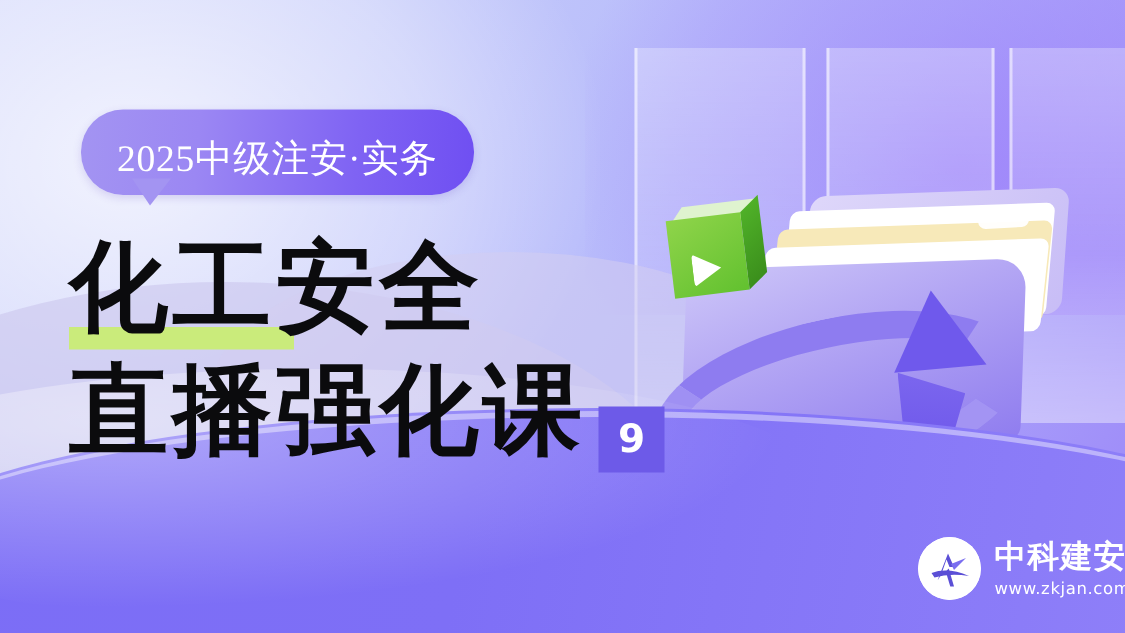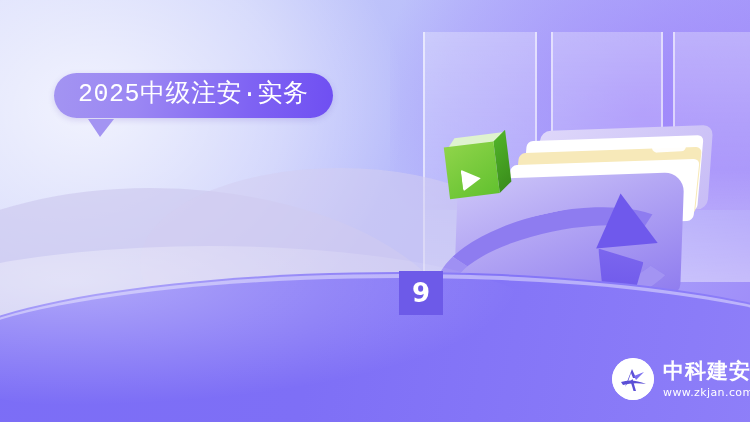--- a/index.html
+++ b/index.html
@@ -68,28 +68,28 @@
     position:absolute;left:-140px;bottom:6px;width:700px;height:170px;
     background:radial-gradient(ellipse at 30% 20%, rgba(255,255,255,.40) 0%, rgba(255,255,255,0) 65%);
     border-radius:50%;
     pointer-events:none;
   }
 
   
   .pill-wrap{position:absolute;left:54px;top:73px;}
   .pill{
     display:inline-block;
-    padding:9px 24px 11px 24px;
+    padding:21px 24px 11px 24px;
     border-radius:28px;
     background:linear-gradient(95deg,#a394f2 0%,#9b87f3 30%,#7f63f3 70%,#6f4ff2 100%);
     color:#ffffff;
     font-size:25px;
     line-height:1;
     letter-spacing:.5px;
-    font-family:Liberation Mono, monospace;
+    font-family:Liberation Serif, serif;
     white-space:nowrap;
     box-shadow:0 2px 6px rgba(90,60,190,.18);
   }
   .pill-tail{
     position:absolute;left:34px;top:46px;
     width:0;height:0;
     border-left:12px solid transparent;
     border-right:14px solid transparent;
     border-top:18px solid #a394f2;
   }
@@ -275,20 +275,29 @@
 
   <div class="band"></div>
   <div class="band-hi"></div>
   <div class="band-sheen"></div>
 
   <div class="pill-wrap">
     <div class="pill-tail"></div>
     <span class="pill">2025中级注安·实务</span>
   </div>
 
+  <div class="headline">
+    <div class="hl-row">
+      <div class="hl-underline"></div>
+      <div class="hl-text">化工安全</div>
+    </div>
+    <div class="hl-row">
+      <div class="hl-text">直播强化课</div>
+    </div>
+  </div>
 
   <div class="ep-badge">9</div>
 
   <div class="logo">
     <span class="logo-mark">
       <svg width="42" height="42" viewBox="0 0 42 42" aria-hidden="true">
         <circle cx="21" cy="21" r="21" fill="#ffffff"></circle>
         <path d="M13 29 L20 11 L24 20 L21 20 L19 15 L15.5 25 Z" fill="#5b4fd6"></path>
         <path d="M9 24 Q20 20 34 26 Q21 24 11 27 Z" fill="#5b4fd6"></path>
         <path d="M22 18 L32 14 L24 22 Z" fill="#7a6ef0"></path>

